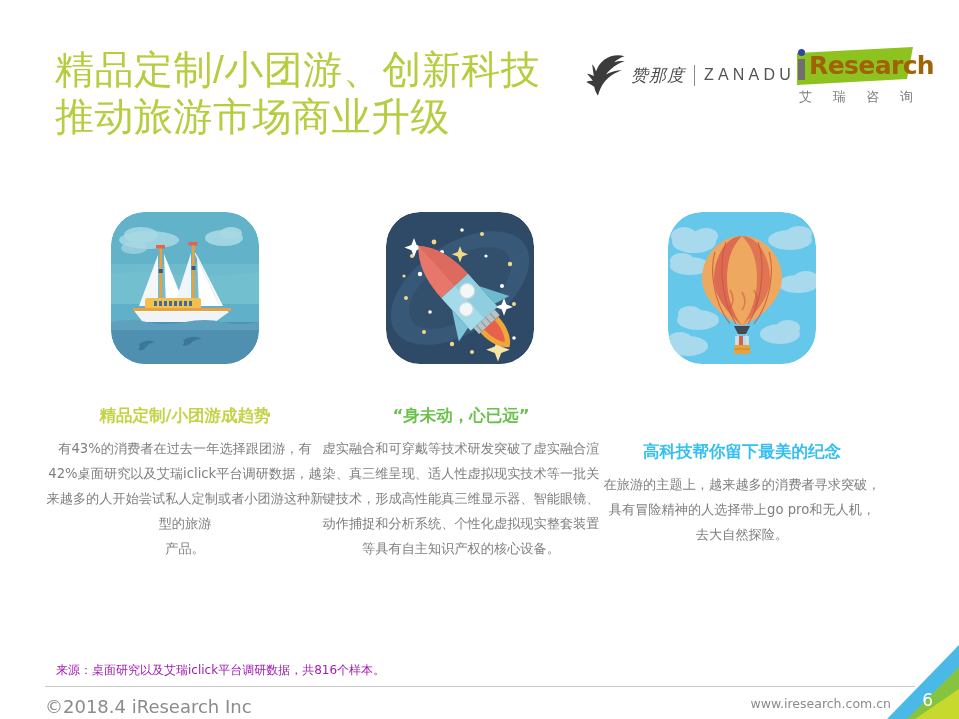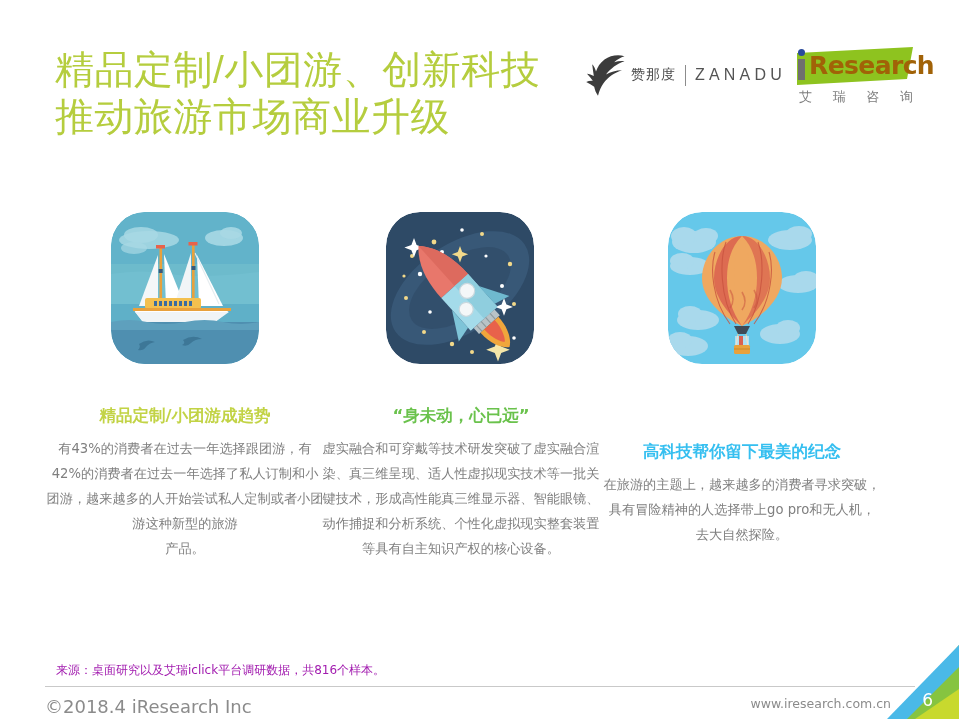--- a/index.html
+++ b/index.html
@@ -33,23 +33,24 @@
   
   #zanadu-logo {
     position: absolute;
     left: 585px; top: 52px;
     display: flex;
     align-items: center;
     height: 46px;
   }
   #zanadu-bird-icon { width: 42px; height: 44px; display:block; }
   #zanadu-cn {
-    font-size: 14px; color: #4a4a4a;
+    font-size: 17px; color: #4a4a4a;
     margin-left: 4px; letter-spacing: 1px;
     font-family: "DejaVu Sans", sans-serif;
+    font-style: italic;
   }
   #zanadu-divider {
     width: 1px; height: 21px; background: #8c8c8c;
     margin: 0 9px;
   }
   #zanadu-en {
     font-size: 16px; color: #545454;
     letter-spacing: 4.2px;
     font-family: "Liberation Sans", sans-serif;
   }
@@ -409,21 +410,21 @@
         <line x1="66" y1="137" x2="82" y2="137" stroke="#c98828" stroke-width="1"></line>
       </g>
     </svg>
   </div>
 </div>
 
 <div id="text-row">
 
   <div class="text-col" id="text-col-1">
     <div class="col-heading" id="heading-1">精品定制/小团游成趋势</div>
-    <div class="col-body">有43%的消费者在过去一年选择跟团游，有42%的消费者在过去一年选择了私人订制和小团游，越来越多的人开始尝试私人定制或者小团游这种新型的旅游
+    <div class="col-body">有43%的消费者在过去一年选择跟团游，有42%桌面研究以及艾瑞iclick平台调研数据，越来越多的人开始尝试私人定制或者小团游这种新型的旅游
 产品。</div>
   </div>
 
   <div class="text-col" id="text-col-2">
     <div class="col-heading" id="heading-2">“身未动，心已远”</div>
     <div class="col-body">虚实融合和可穿戴等技术研发突破了虚实融合渲染、真三维呈现、适人性虚拟现实技术等一批关键技术，形成高性能真三维显示器、智能眼镜、动作捕捉和分析系统、个性化虚拟现实整套装置等具有自主知识产权的核心设备。</div>
   </div>
 
   <div class="text-col" id="text-col-3">
     <div class="col-heading" id="heading-3">高科技帮你留下最美的纪念</div>

